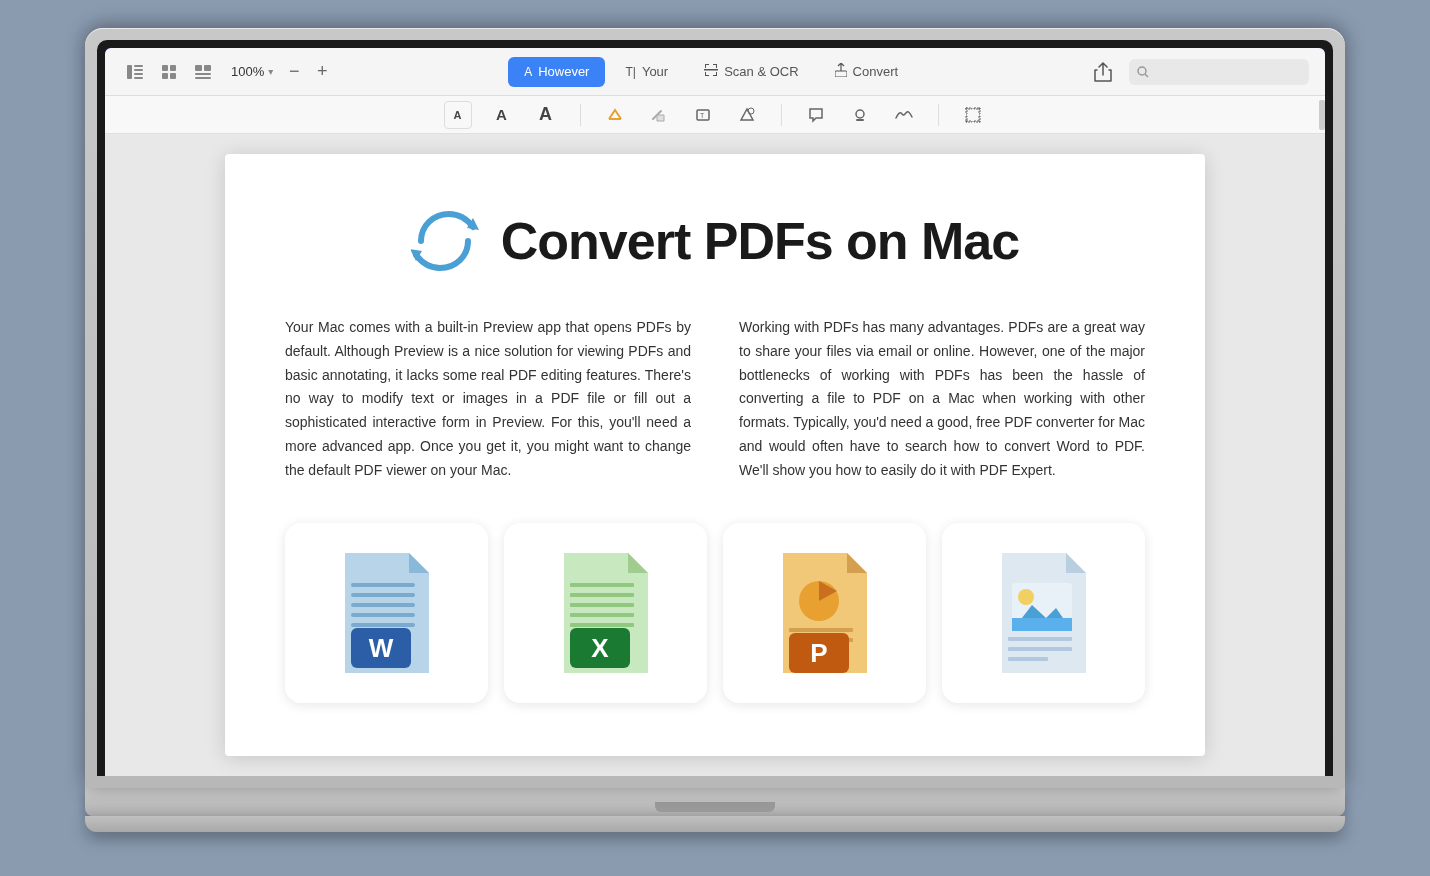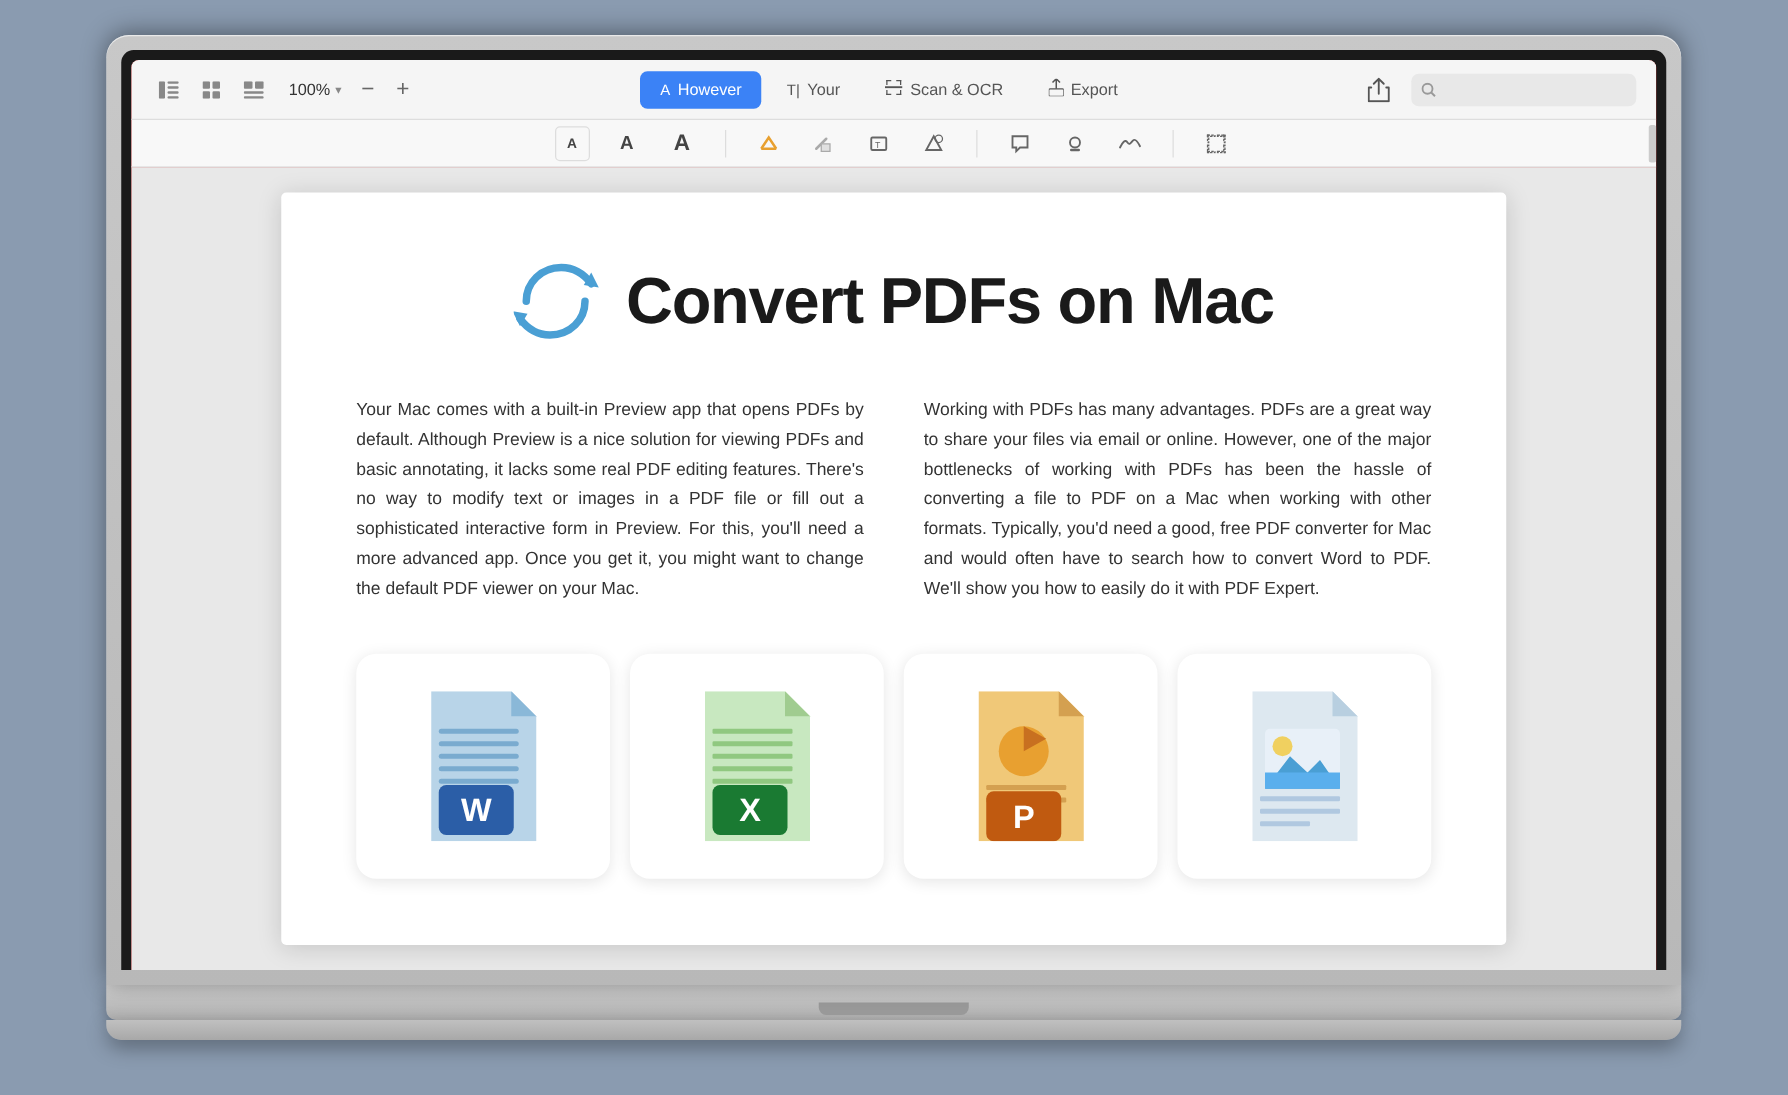--- a/index.html
+++ b/index.html
@@ -36,21 +36,21 @@
       height: 100%;
       background: #1a1a1a;
       border-radius: 10px 10px 0 0;
       padding: 8px 8px 0 8px;
       overflow: hidden;
     }
 
     .screen {
       width: 100%;
       height: 100%;
-      background: #b91c1c;
+      background: #6d28d9;
       border-radius: 6px 6px 0 0;
       overflow: hidden;
       display: flex;
       flex-direction: column;
     }
 
     
     .toolbar {
       background: #f5f5f5;
       border-bottom: 1px solid #ddd;
@@ -362,21 +362,21 @@
               </span>
               <span>Scan &amp; OCR</span>
             </button>
             <button class="tab-btn">
               <span>
                 <svg width="12" height="14" viewBox="0 0 12 14" fill="none">
                   <rect x="0" y="8" width="12" height="6" rx="1" fill="none" stroke="#555" stroke-width="1"></rect>
                   <path d="M6 0 L6 8 M3 3 L6 0 L9 3" stroke="#555" stroke-width="1.2" fill="none"></path>
                 </svg>
               </span>
-              <span>Export</span>
+              <span>Convert</span>
             </button>
           </div>
 
           <div class="toolbar-right">
             <div class="share-btn">
               <svg width="18" height="20" viewBox="0 0 18 20" fill="none">
                 <path d="M9 1 L9 13 M5 5 L9 1 L13 5" stroke="#555" stroke-width="1.5" fill="none" stroke-linecap="round"></path>
                 <path d="M3 8 L1 8 L1 19 L17 19 L17 8 L15 8" stroke="#555" stroke-width="1.5" fill="none" stroke-linecap="round" stroke-linejoin="round"></path>
               </svg>
             </div>

